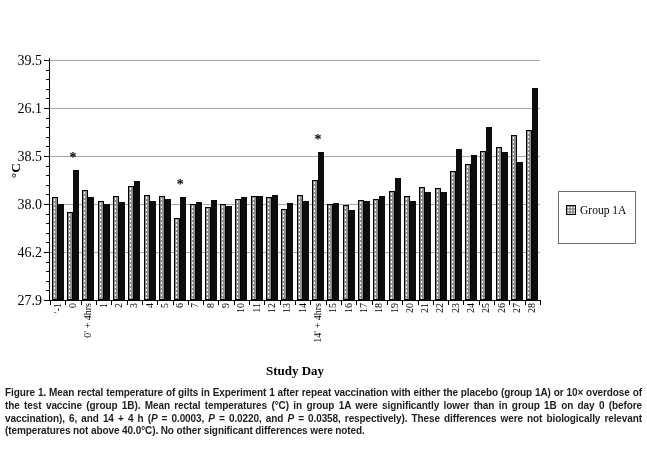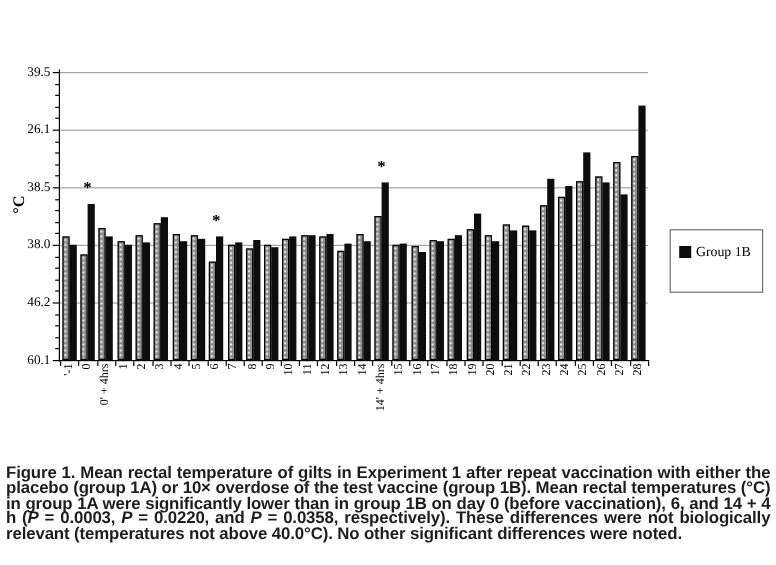--- a/index.html
+++ b/index.html
@@ -18,21 +18,21 @@
   .x-axis-title{
     position:absolute;left:50px;width:490px;top:363px;text-align:center;
     font-size:13px;font-weight:bold;
   }
   .axis-line-y{position:absolute;left:49px;top:58px;width:1px;height:243px;background:#000;}
   .axis-line-x{position:absolute;left:49px;top:300px;width:492px;height:1px;background:#000;}
   .gridline{position:absolute;left:50px;width:490px;height:1px;background:#a6a6a6;}
   .ytick-major{position:absolute;left:44px;width:6px;height:1px;background:#000;}
   .ytick-minor{position:absolute;left:46px;width:4px;height:1px;background:#000;}
   .xtick{position:absolute;top:301px;width:1px;height:4px;background:#000;}
-  .ylab{position:absolute;left:6px;width:36px;text-align:right;font-size:11px;line-height:13px;}
+  .ylab{position:absolute;left:6px;width:36px;text-align:right;font-size:14px;line-height:13px;}
   .xlab{
     position:absolute;top:303px;font-size:10px;line-height:11px;white-space:nowrap;
     writing-mode:vertical-rl;transform:rotate(180deg);
   }
   .bar{position:absolute;box-sizing:border-box;}
   .bar-1a{
     border:1px solid #000;
     background-color:#8c8c8c;
     background-image:radial-gradient(circle, rgba(255,255,255,.95) .6px, rgba(255,255,255,0) 1.15px);
     background-size:3px 4px;
@@ -48,38 +48,38 @@
   .swatch{width:10px;height:10px;margin-right:4px;flex:0 0 auto;box-sizing:border-box;}
   .sw-1a{
     border:1px solid #000;background-color:#8c8c8c;
     background-image:radial-gradient(circle, rgba(255,255,255,.95) .6px, rgba(255,255,255,0) 1.15px);
     background-size:3px 3px;
   }
   .sw-1b{background:#0d0d0d;}
   .legend-label{font-size:11.5px;}
   .caption{
     position:absolute;left:5px;top:387px;width:637px;
-    font-family:"Liberation Sans",sans-serif;font-size:14px;font-weight:bold;
+    font-family:"Liberation Sans",sans-serif;font-size:10px;font-weight:bold;
     line-height:12.8px;color:#1d1d1d;text-align:justify;letter-spacing:-0.1px;
   }
   .caption i{font-style:italic;}
   .footnote{
     position:absolute;left:5px;top:441px;width:637px;
     font-family:"Liberation Sans",sans-serif;font-size:9px;font-weight:bold;color:#1d1d1d;
   }
 </style>
 </head>
 <body>
 
 <div id="fig">
   <div class="y-axis-title">°C</div>
 
   <div id="plot-layer">
       <div class="ytick-major" style="top: 300px;"></div>
-      <div class="ylab" style="top: 293.5px;">60.1</div>
+      <div class="ylab" style="top: 293.5px;">27.9</div>
       <div class="gridline" style="top: 252px;"></div>
       <div class="ytick-major" style="top: 252px;"></div>
       <div class="ylab" style="top: 245.5px;">46.2</div>
       <div class="gridline" style="top: 204px;"></div>
       <div class="ytick-major" style="top: 204px;"></div>
       <div class="ylab" style="top: 197.5px;">38.0</div>
       <div class="gridline" style="top: 156px;"></div>
       <div class="ytick-major" style="top: 156px;"></div>
       <div class="ylab" style="top: 149.5px;">38.5</div>
       <div class="gridline" style="top: 108px;"></div>
@@ -238,22 +238,23 @@
       <div class="bar bar-1b" style="left: 517.075px; top: 161.76px; width: 6px; height: 138.24px;"></div>
       <div class="xlab" style="left: 511.031px;">27</div>
       <div class="bar bar-1a" style="left: 526.388px; top: 130.08px; width: 6px; height: 169.92px;"></div>
       <div class="bar bar-1b" style="left: 532.388px; top: 87.84px; width: 6px; height: 212.16px;"></div>
       <div class="xlab" style="left: 526.344px;">28</div>
     </div>
 
   <div class="axis-line-y"></div>
   <div class="axis-line-x"></div>
 
+  <div class="x-axis-title">Study Day</div>
 
   <div class="legend">
     <div class="legend-row">
-      <span class="swatch sw-1b"></span>
-      <span class="legend-label">Group 1B</span>
+      <span class="swatch sw-1a"></span>
+      <span class="legend-label">Group 1A</span>
     </div>
   </div>
 
   <div class="caption" id="caption"><span>Figure 1. Mean rectal temperature of gilts in Experiment 1 after repeat vaccination with either the placebo (group 1A) or 10× overdose of the test vaccine (group 1B). Mean rectal temperatures (°C) in group 1A were significantly lower than in group 1B on day 0 (before vaccination), 6, and 14 + 4 h (</span><i>P</i><span> = 0.0003, </span><i>P</i><span> = 0.0220, and </span><i>P</i><span> = 0.0358, respectively). These differences were not biologically relevant (temperatures not above 40.0°C). No other significant differences were noted.</span></div>
 </div>
 
 </body></html>

